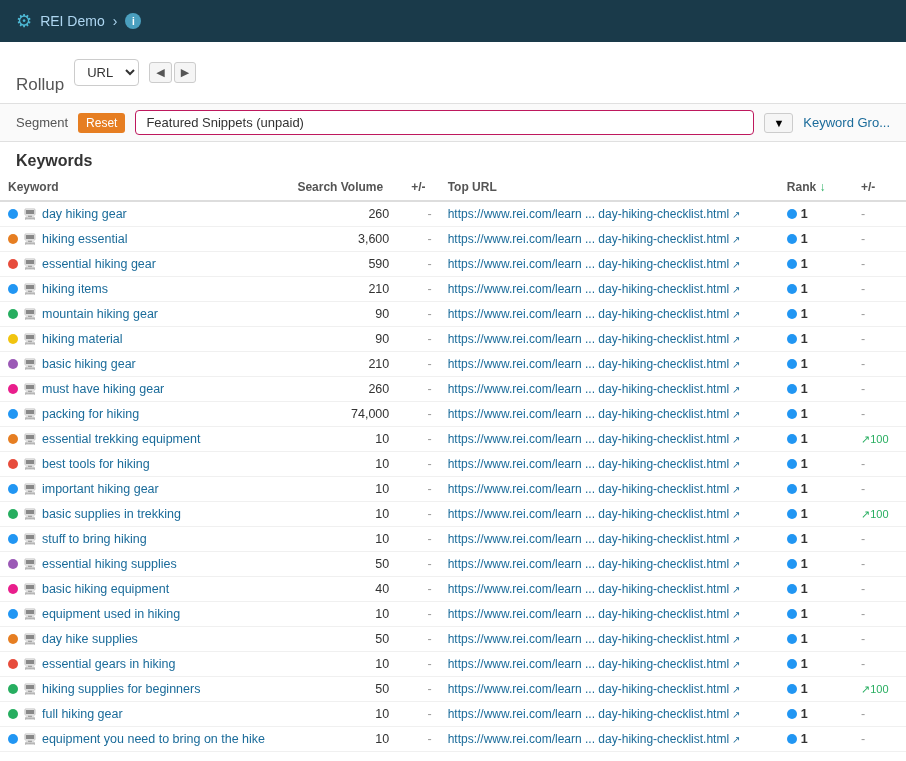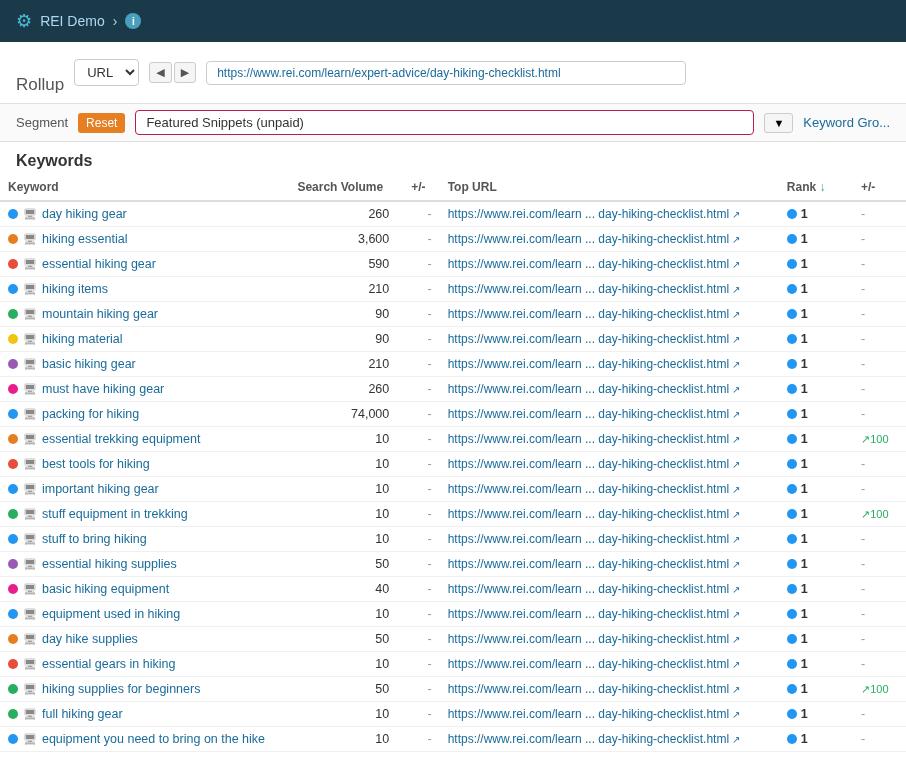--- a/index.html
+++ b/index.html
@@ -65,21 +65,20 @@
 
 <div class="toolbar">
   <span class="rollup-label">Rollup</span>
   <select class="rollup-select">
     <option>URL</option>
   </select>
   <div class="arrow-btns">
     <button class="arrow-btn">◀</button>
     <button class="arrow-btn">▶</button>
   </div>
-  <input class="url-field" value="https://www.rei.com/learn/expert-advice/day-hiking-checklist.html" style="">
 </div>
 
 <div class="segment-bar">
   <span class="segment-label">Segment</span>
   <button class="reset-btn">Reset</button>
   <input class="segment-field" value="Featured Snippets (unpaid)" style="">
   <button class="dropdown-btn">▼</button>
   <span class="keyword-group-label">Keyword Gro...</span>
 </div>
 
@@ -363,21 +362,21 @@
               <span class="rank-num">1</span>
             </div>
           </td>
           <td style="color: rgb(153, 153, 153);">-</td>
         </tr>
         <tr>
           <td>
     <div class="keyword-cell">
       <span class="dot" style="background:#27ae60"></span>
       <span class="device-icon">🖥</span>
-      <span class="keyword-text">stuff equipment in trekking</span>
+      <span class="keyword-text">basic supplies in trekking</span>
     </div>
   </td>
           <td class="right">10</td>
           <td class="right" style="color: rgb(153, 153, 153);">-</td>
           <td>
             <span class="url-link">https://www.rei.com/learn ... day-hiking-checklist.html <span style="font-size:10px;color:#1a6b9a;">↗</span></span>
           </td>
           <td>
             <div class="rank-cell">
               <span class="rank-dot"></span>

